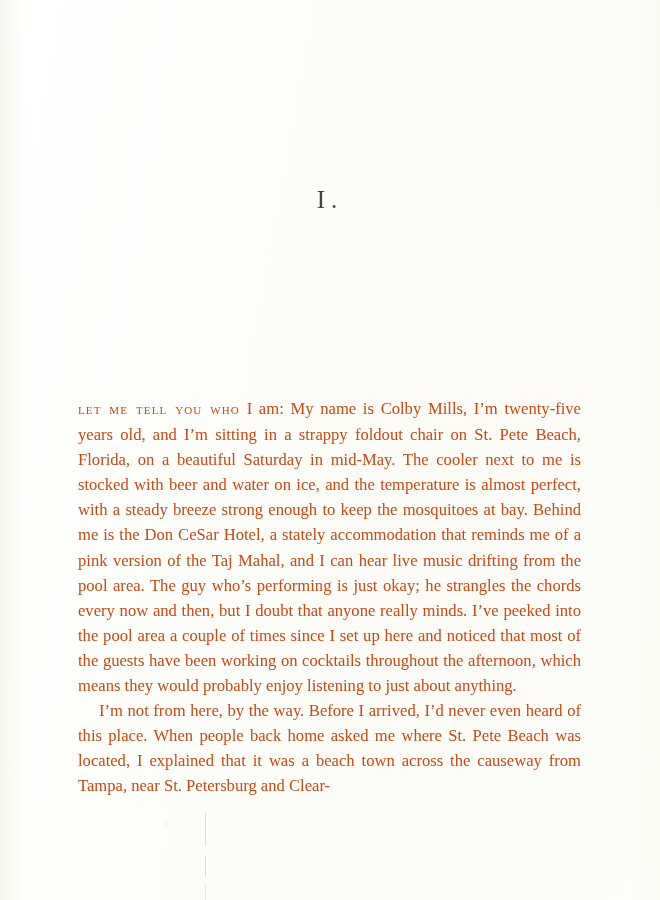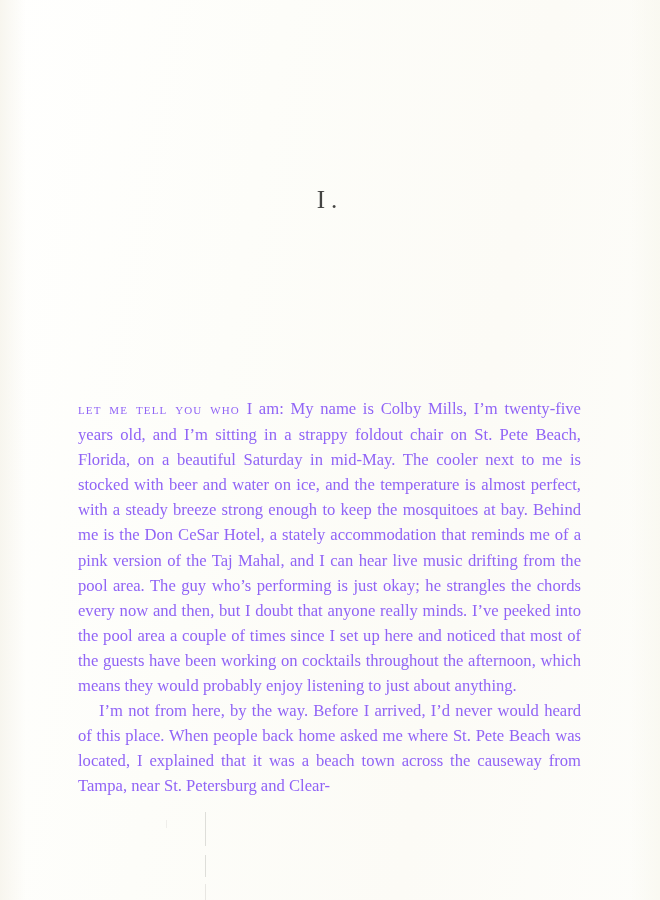--- a/index.html
+++ b/index.html
@@ -84,21 +84,21 @@
     position: absolute;
     left: 78px;
     top: 396px;
     width: 503px;
   }
 
   p.body-para {
     margin: 0;
     font-size: 16.6px;
     line-height: 25.1px;
-    color: #8b5cf6;
+    color: #c2410c;
     text-align: justify;
     text-justify: inter-word;
     font-family: "Liberation Serif", "DejaVu Serif", serif;
     -webkit-font-smoothing: antialiased;
   }
 
   p.body-para.indented {
     text-indent: 21px;
   }
 
@@ -126,21 +126,21 @@
   <div class="paper-tint"></div>
   <div class="paper-edge-shade"></div>
   <div class="paper-edge-shade-right"></div>
 
   <div class="chapter-number">I.</div>
 
   <div class="text-block">
 
     <p class="body-para"><span class="small-caps-open">Let me tell you who</span><span> I am: My name is Colby Mills, I’m twenty-five years old, and I’m sitting in a strappy foldout chair on St. Pete Beach, Florida, on a beautiful Saturday in mid-May. The cooler next to me is stocked with beer and water on ice, and the temperature is almost perfect, with a steady breeze strong enough to keep the mosquitoes at bay. Behind me is the Don CeSar Hotel, a stately accommodation that reminds me of a pink version of the Taj Mahal, and I can hear live music drifting from the pool area. The guy who’s performing is just okay; he strangles the chords every now and then, but I doubt that anyone really minds. I’ve peeked into the pool area a couple of times since I set up here and noticed that most of the guests have been working on cocktails throughout the afternoon, which means they would probably enjoy listening to just about anything.</span></p>
 
-    <p class="body-para indented"><span>I’m not from here, by the way. Before I arrived, I’d never would heard of this place. When people back home asked me where St. Pete Beach was located, I explained that it was a beach town across the causeway from Tampa, near St. Petersburg and Clear-</span></p>
+    <p class="body-para indented"><span>I’m not from here, by the way. Before I arrived, I’d never even heard of this place. When people back home asked me where St. Pete Beach was located, I explained that it was a beach town across the causeway from Tampa, near St. Petersburg and Clear-</span></p>
 
   </div>
 
   <div class="scan-streak s1"></div>
   <div class="scan-streak s2"></div>
   <div class="scan-streak s3"></div>
   <div class="scan-streak s4"></div>
 
   <div class="ink-soften"></div>
 </div>

